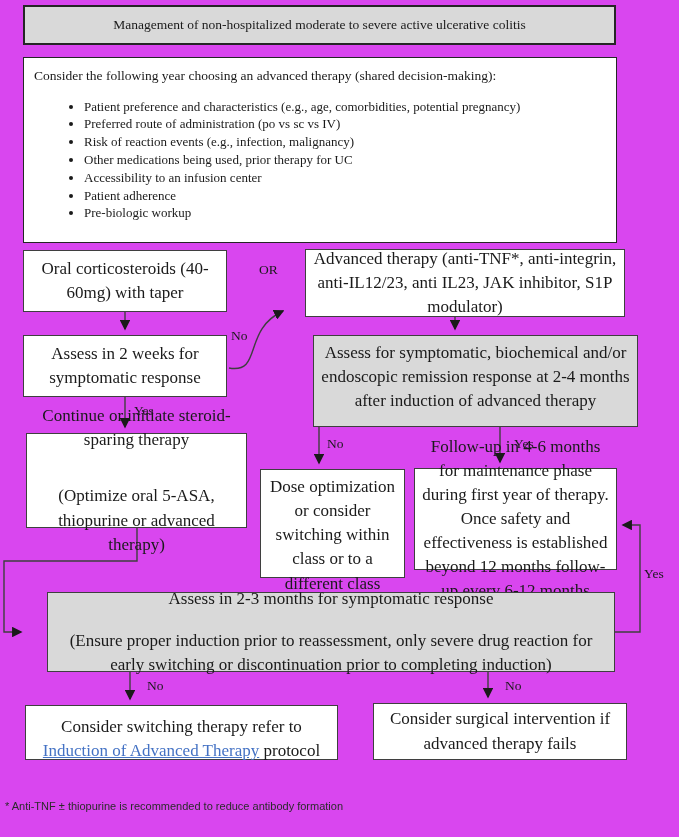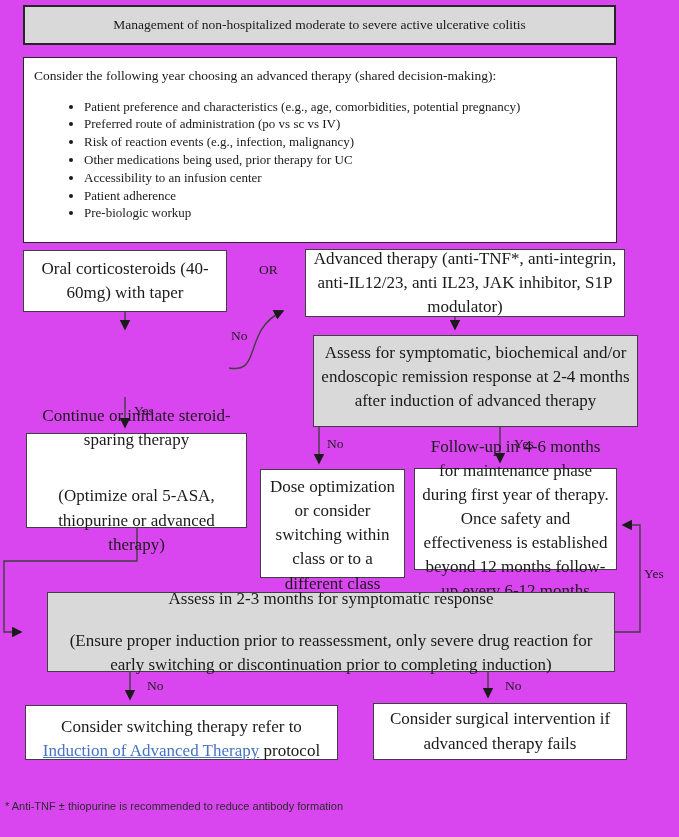--- a/index.html
+++ b/index.html
@@ -82,20 +82,23 @@
   <div class="box" style="left:23px; top:250px; width:204px; height:62px;">
     <span>Oral corticosteroids (40-60mg) with taper</span>
   </div>
 
   <div class="flow-label" style="left:259px; top:262px;">OR</div>
 
   <div class="box" style="left:305px; top:249px; width:320px; height:68px;">
     <span>Advanced therapy (anti-TNF*, anti-integrin, anti-IL12/23, anti IL23, JAK inhibitor, S1P modulator)</span>
   </div>
 
+  <div class="box" style="left:23px; top:335px; width:204px; height:62px;">
+    <span>Assess in 2 weeks for symptomatic response</span>
+  </div>
 
   <div class="flow-label" style="left:231px; top:328px;">No</div>
 
   <div class="box gray topalign" style="left:293px; top:335px; width:325px; height:92px; padding-top:5px;">
     <span>Assess for symptomatic, biochemical and/or endoscopic remission response at 2-4 months after induction of advanced therapy</span>
   </div>
 
   <div class="flow-label" style="left:134px; top:403px;">Yes</div>
 
   <div class="box" style="left:26px; top:433px; width:221px; height:95px;">

